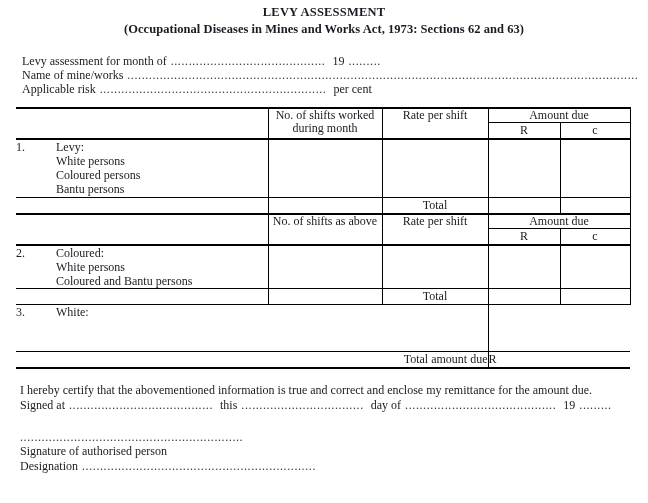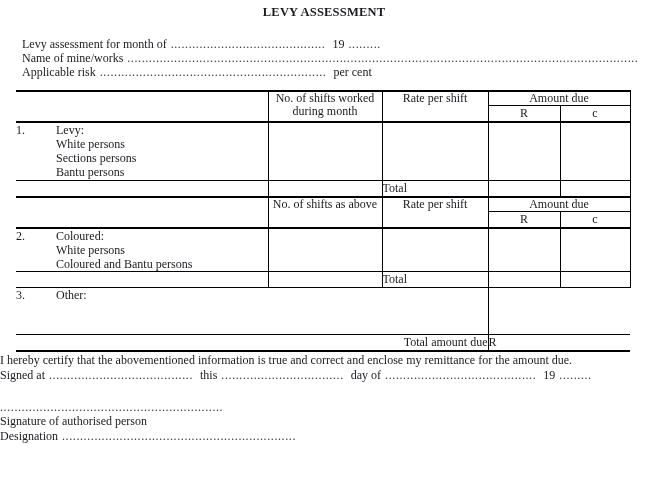--- a/index.html
+++ b/index.html
@@ -102,38 +102,39 @@
   }
   .hdr-mid { padding-top: 11px; }
 
   .item-no { display: inline-block; width: 40px; }
   .item-body { display: inline-block; }
   .indent { padding-left: 40px; }
 
   .rowline { line-height: 14.2px; }
 
   .total-lbl {
-    text-align: left;
+    text-align: center;
     line-height: 15px;
     padding: 1px 0 1px 0;
   }
   .tad {
     text-align: right;
     padding-right: 7px;
     line-height: 15px;
   }
   .r-mark {
     text-align: left;
     padding-left: 6px;
     line-height: 15px;
   }
 
   
   .footer {
-    margin-top: 1px;
+    margin-top: 14px;
+    padding-left: 20px;
     padding-right: 10px;
     font-size: 12px;
     line-height: 14.2px;
   }
   .foot-row {
     display: flex;
     align-items: baseline;
     white-space: nowrap;
     height: 14.4px;
   }
@@ -145,20 +146,21 @@
     line-height: 13px;
   }
 </style>
 </head>
 <body>
 
 <div class="page">
 
   <div class="title-block">
     <div class="title-main">LEVY ASSESSMENT</div>
+    <div class="title-sub">(Occupational Diseases in Mines and Works Act, 1973:  Sections 62 and 63)</div>
   </div>
 
   <div class="intro">
 
     <div class="intro-row">
       <span class="lbl">Levy assessment for month of</span>
       <span class="gap3"></span>
       <span class="dots">...........................................</span>
       <span class="gap6"></span>
       <span class="lbl">19</span>
@@ -204,21 +206,21 @@
         <td class="hdr-cell v-right" style="padding-top:1px">R</td>
         <td class="hdr-cell v-right" style="padding-top:1px">c</td>
       </tr>
 
       <tr>
         <td class="r-thick-top cell-pad">
           <div class="rowline">
             <span class="item-no">1.</span><span class="item-body">Levy:</span>
           </div>
           <div class="rowline indent">White persons</div>
-          <div class="rowline indent">Sections persons</div>
+          <div class="rowline indent">Coloured persons</div>
           <div class="rowline indent">Bantu persons</div>
         </td>
         <td class="r-thick-top v-left v-right"></td>
         <td class="r-thick-top v-right"></td>
         <td class="r-thick-top v-right"></td>
         <td class="r-thick-top v-right"></td>
       </tr>
 
       <tr>
         <td class="r-thin-top r-thin-bot"></td>
@@ -257,21 +259,21 @@
         <td class="r-thin-top r-thin-bot"></td>
         <td class="r-thin-top r-thin-bot v-left v-right"></td>
         <td class="r-thin-top r-thin-bot v-right total-lbl">Total</td>
         <td class="r-thin-top r-thin-bot v-right"></td>
         <td class="r-thin-top r-thin-bot v-right"></td>
       </tr>
 
       <tr>
         <td class="r-thin-top cell-pad" colspan="3" style="height:46px">
           <div class="rowline">
-            <span class="item-no">3.</span><span class="item-body">Other:</span>
+            <span class="item-no">3.</span><span class="item-body">White:</span>
           </div>
         </td>
         <td class="r-thin-top v-left"></td>
         <td class="r-thin-top"></td>
       </tr>
 
       <tr>
         <td class="r-thin-top r-thick-bot tad" colspan="3">Total amount due</td>
         <td class="r-thin-top r-thick-bot v-left r-mark">R</td>
         <td class="r-thin-top r-thick-bot"></td>

